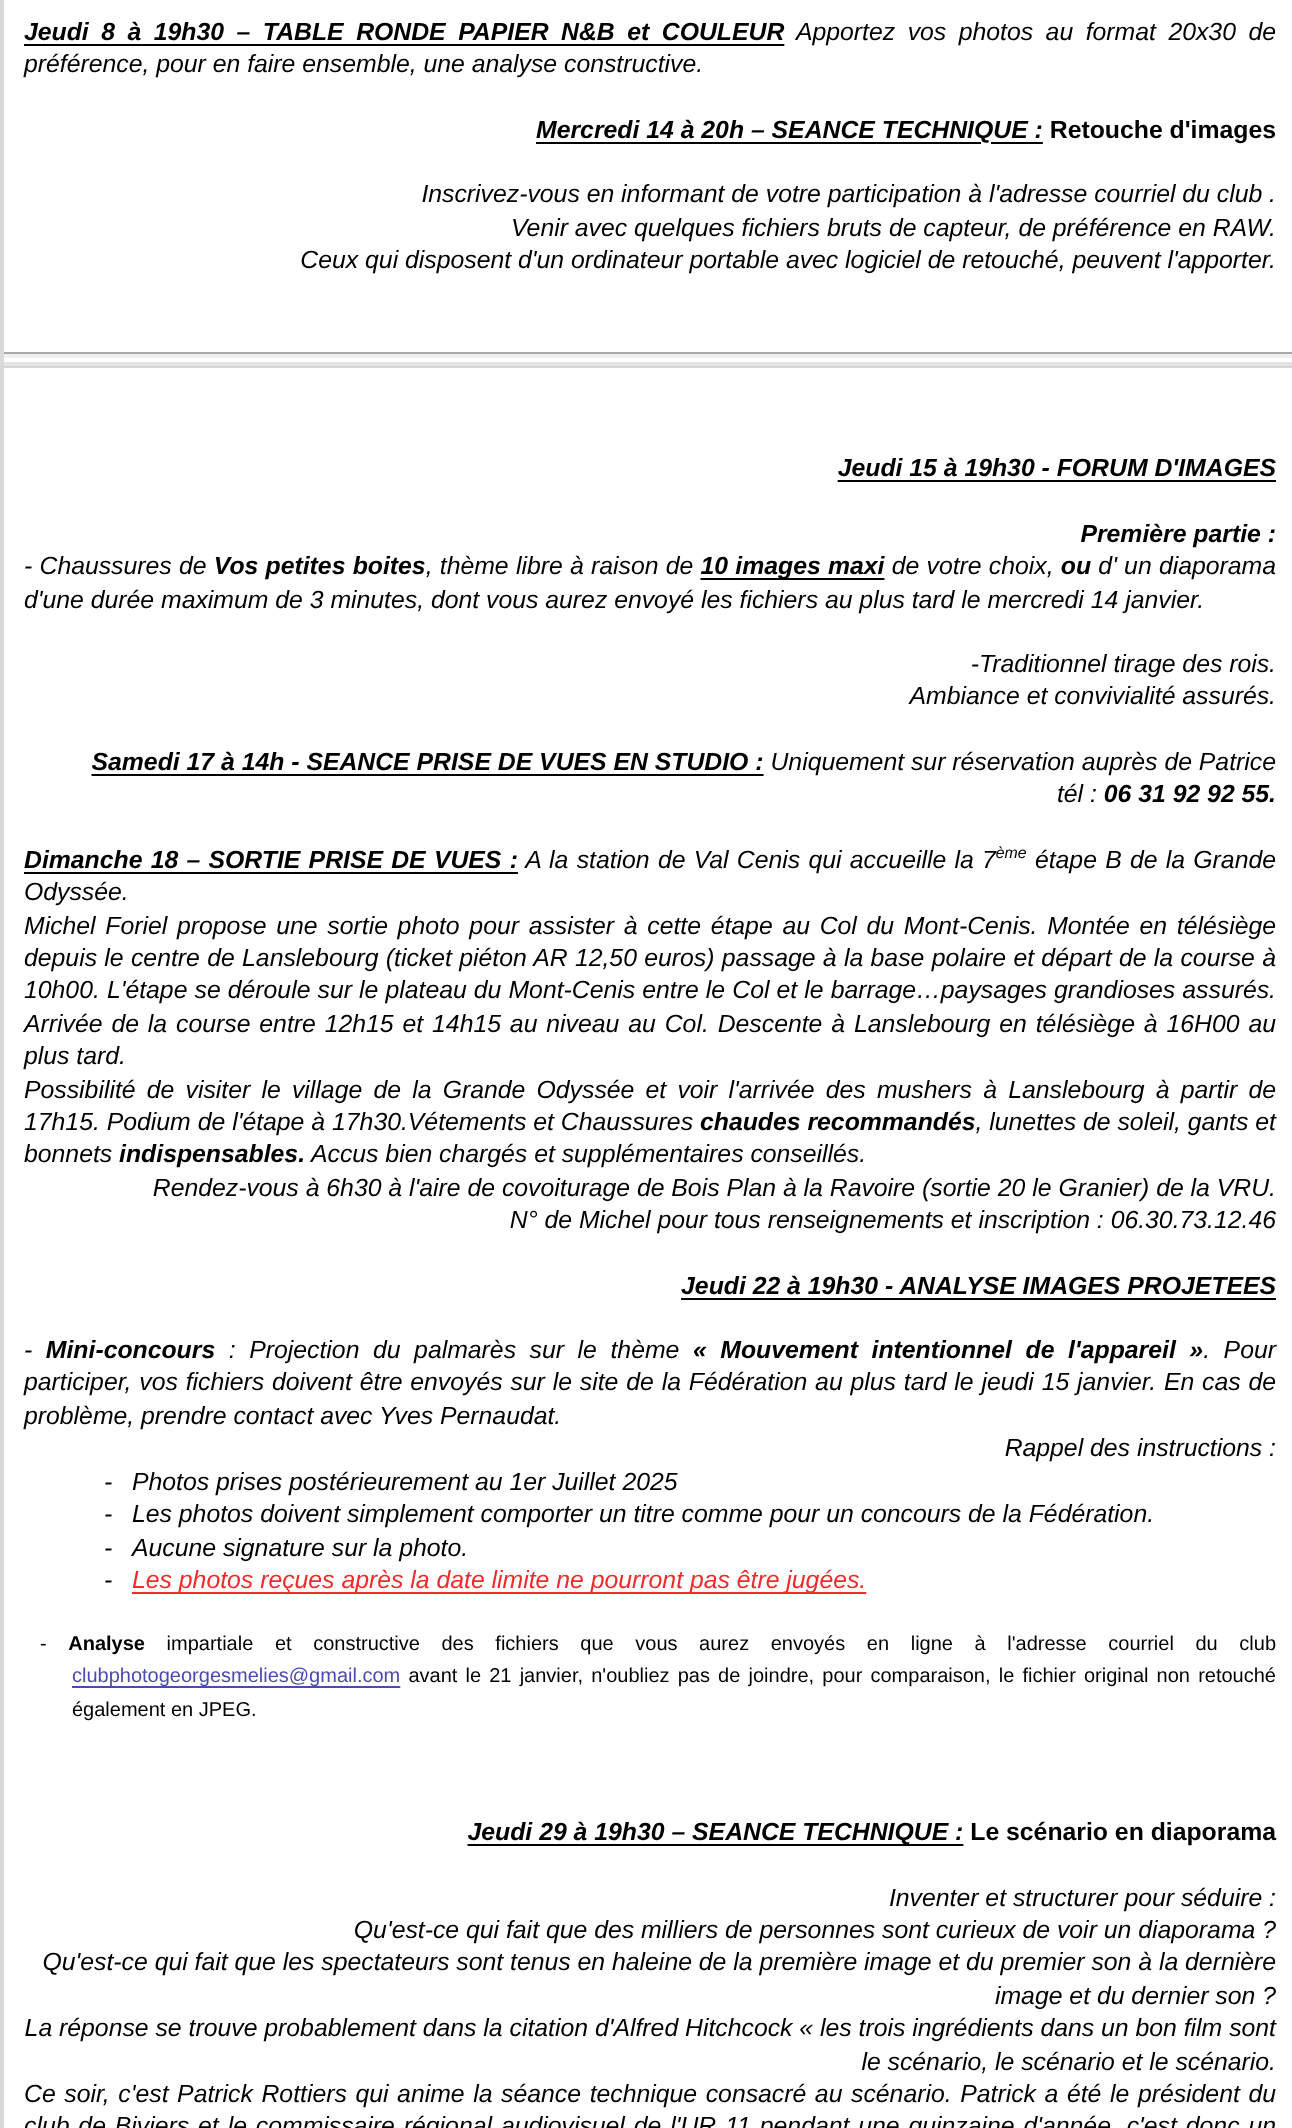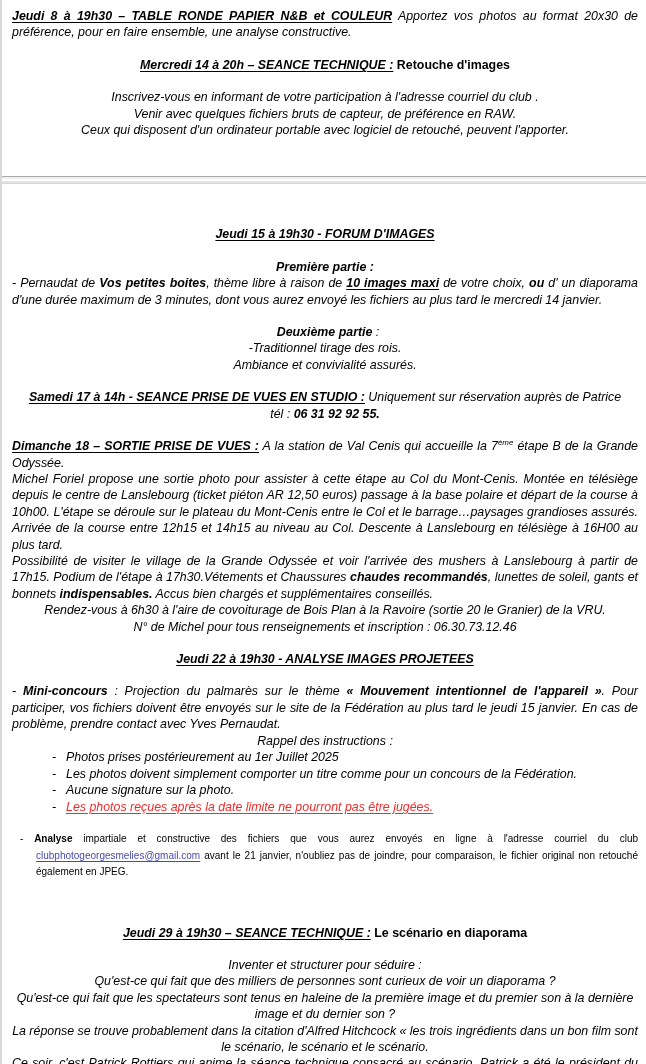--- a/index.html
+++ b/index.html
@@ -25,21 +25,21 @@
     position: absolute;
     left: 10px;
     top: 0;
     width: 626px;
   }
   p {
     margin: 0;
     font-style: italic;
     font-size: 12.4px;
     line-height: 16.4px;
-    text-align: center;
+    text-align: right;
   }
   p.just { text-align: justify; }
   .sp { display: block; height: 16px; }
   .sp-s { display: block; height: 8px; }
 
   .hd {
     font-weight: bold;
     font-style: italic;
     text-decoration: underline;
     text-underline-offset: 2px;
@@ -118,25 +118,24 @@
       <hr class="rule">
     </div>
 
     <div style="height:42px"></div>
 
     <p><span class="hd">Jeudi 15 à 19h30 - FORUM D'IMAGES</span></p>
 
     <span class="sp"></span>
 
     <p><span class="b">Première partie :</span></p>
-    <p class="just"><span>- Pernaudat de </span><span class="b">Vos petites boites</span><span>, thème libre à raison de </span><span class="bu">10 images maxi</span><span> de votre choix, </span><span class="b">ou</span><span> d' un diaporama d'une durée maximum de 3 minutes, dont vous aurez envoyé les fichiers au plus tard le mercredi 14 janvier.</span></p>
+    <p class="just"><span>- Chaussures de </span><span class="b">Vos petites boites</span><span>, thème libre à raison de </span><span class="bu">10 images maxi</span><span> de votre choix, </span><span class="b">ou</span><span> d' un diaporama d'une durée maximum de 3 minutes, dont vous aurez envoyé les fichiers au plus tard le mercredi 14 janvier.</span></p>
 
     <span class="sp"></span>
 
-    <p style="padding-left:6px"><span class="b">Deuxième partie</span><span> :</span></p>
     <p>-Traditionnel tirage des rois.</p>
     <p>Ambiance et convivialité assurés.</p>
 
     <span class="sp"></span>
 
     <p><span class="hd">Samedi 17 à 14h - SEANCE PRISE DE VUES EN STUDIO :</span><span> Uniquement sur réservation auprès de Patrice</span></p>
     <p><span>tél : </span><span class="b">06 31 92 92 55.</span></p>
 
     <span class="sp"></span>
 

